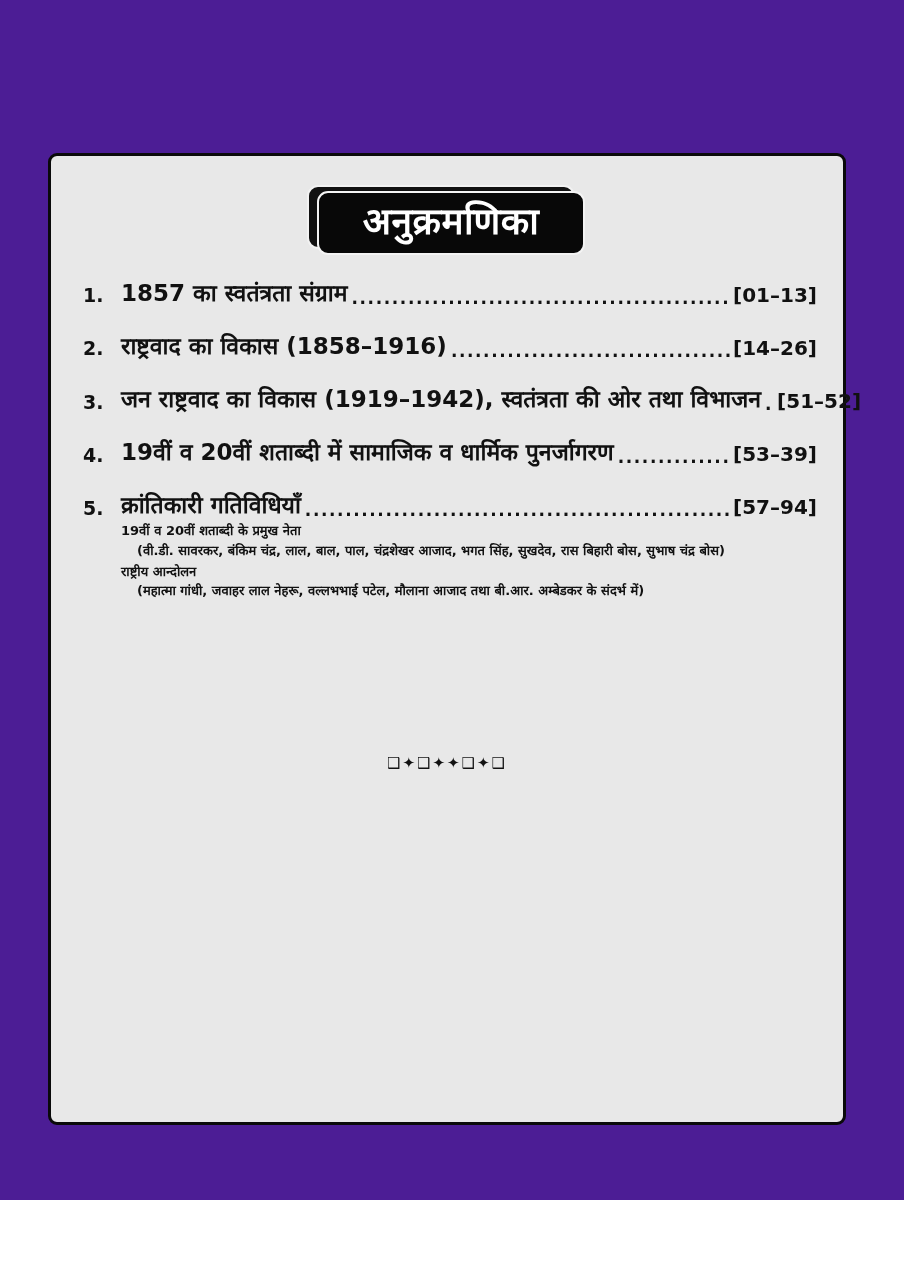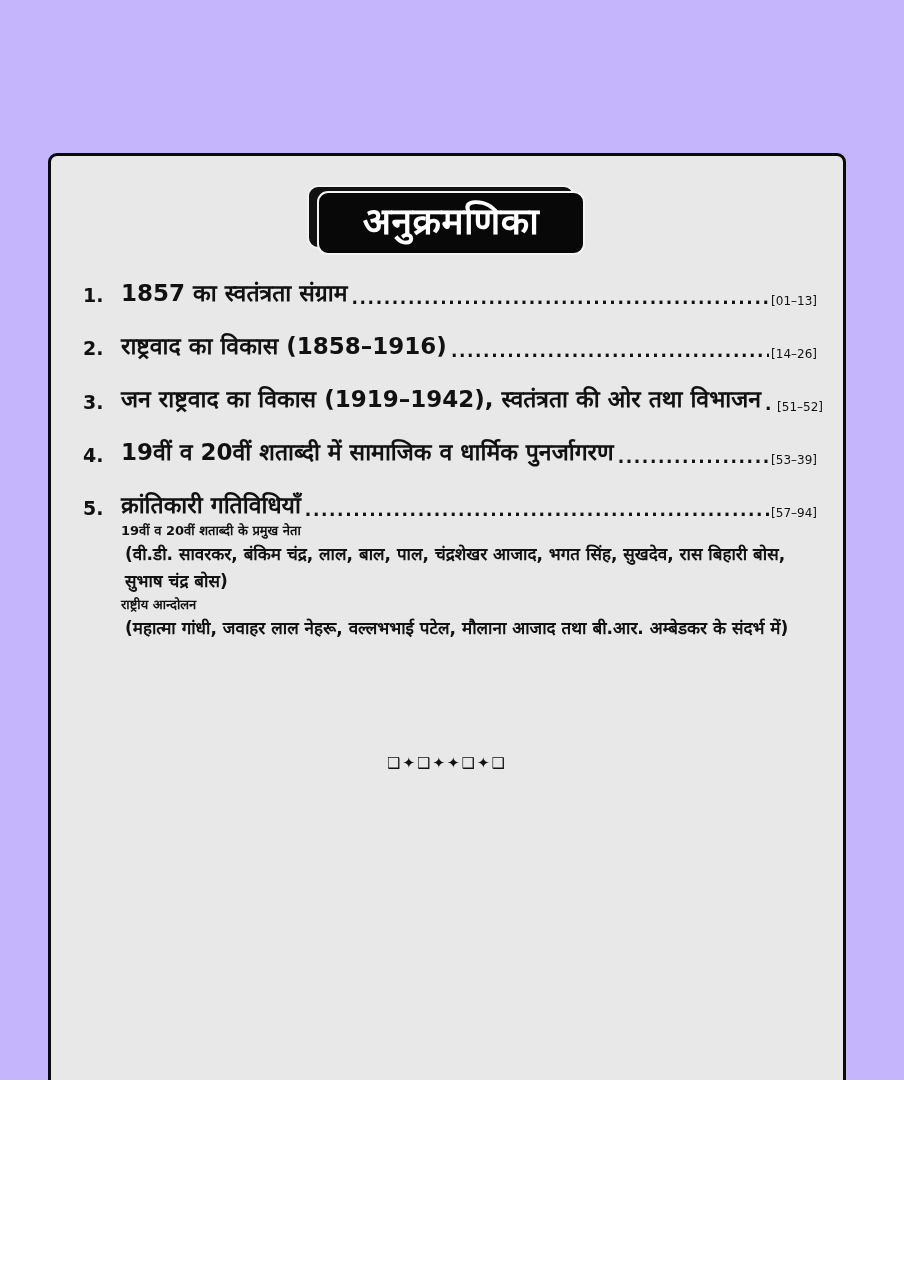--- a/index.html
+++ b/index.html
@@ -10,22 +10,22 @@
   body {
     width: 904px;
     height: 1280px;
     font-family: "DejaVu Sans", "Liberation Sans", sans-serif;
     -webkit-font-smoothing: antialiased;
   }
 
   .page {
     position: relative;
     width: 904px;
-    height: 1080px;
-    background: #c4b5fd;
+    height: 1200px;
+    background: #4c1d95;
     overflow: hidden;
   }
 
   
   .frame {
     position: absolute;
     left: 48px;
     top: 153px;
     width: 798px;
     height: 972px;
@@ -132,41 +132,41 @@
     bottom: 1px;
     white-space: nowrap;
     letter-spacing: 1.6px;
     font-size: 17px;
     font-weight: 700;
     color: #111111;
   }
 
   .toc-pages {
     flex: 0 0 auto;
-    font-size: 12px;
-    font-weight: 400;
+    font-size: 20px;
+    font-weight: 700;
     color: #111111;
     line-height: 1.35;
     padding-left: 2px;
     white-space: nowrap;
   }
 
   
   .sub-head {
     font-size: 13px;
     font-weight: 700;
     color: #111111;
     margin-left: 38px;
     line-height: 1.5;
   }
   .sub-note {
-    font-size: 17px;
-    font-weight: 700;
-    color: #111111;
-    margin-left: 42px;
+    font-size: 13px;
+    font-weight: 700;
+    color: #111111;
+    margin-left: 54px;
     line-height: 1.6;
   }
 
   
   .ornament {
     position: absolute;
     left: 0;
     right: 0;
     top: 600px;
     text-align: center;

